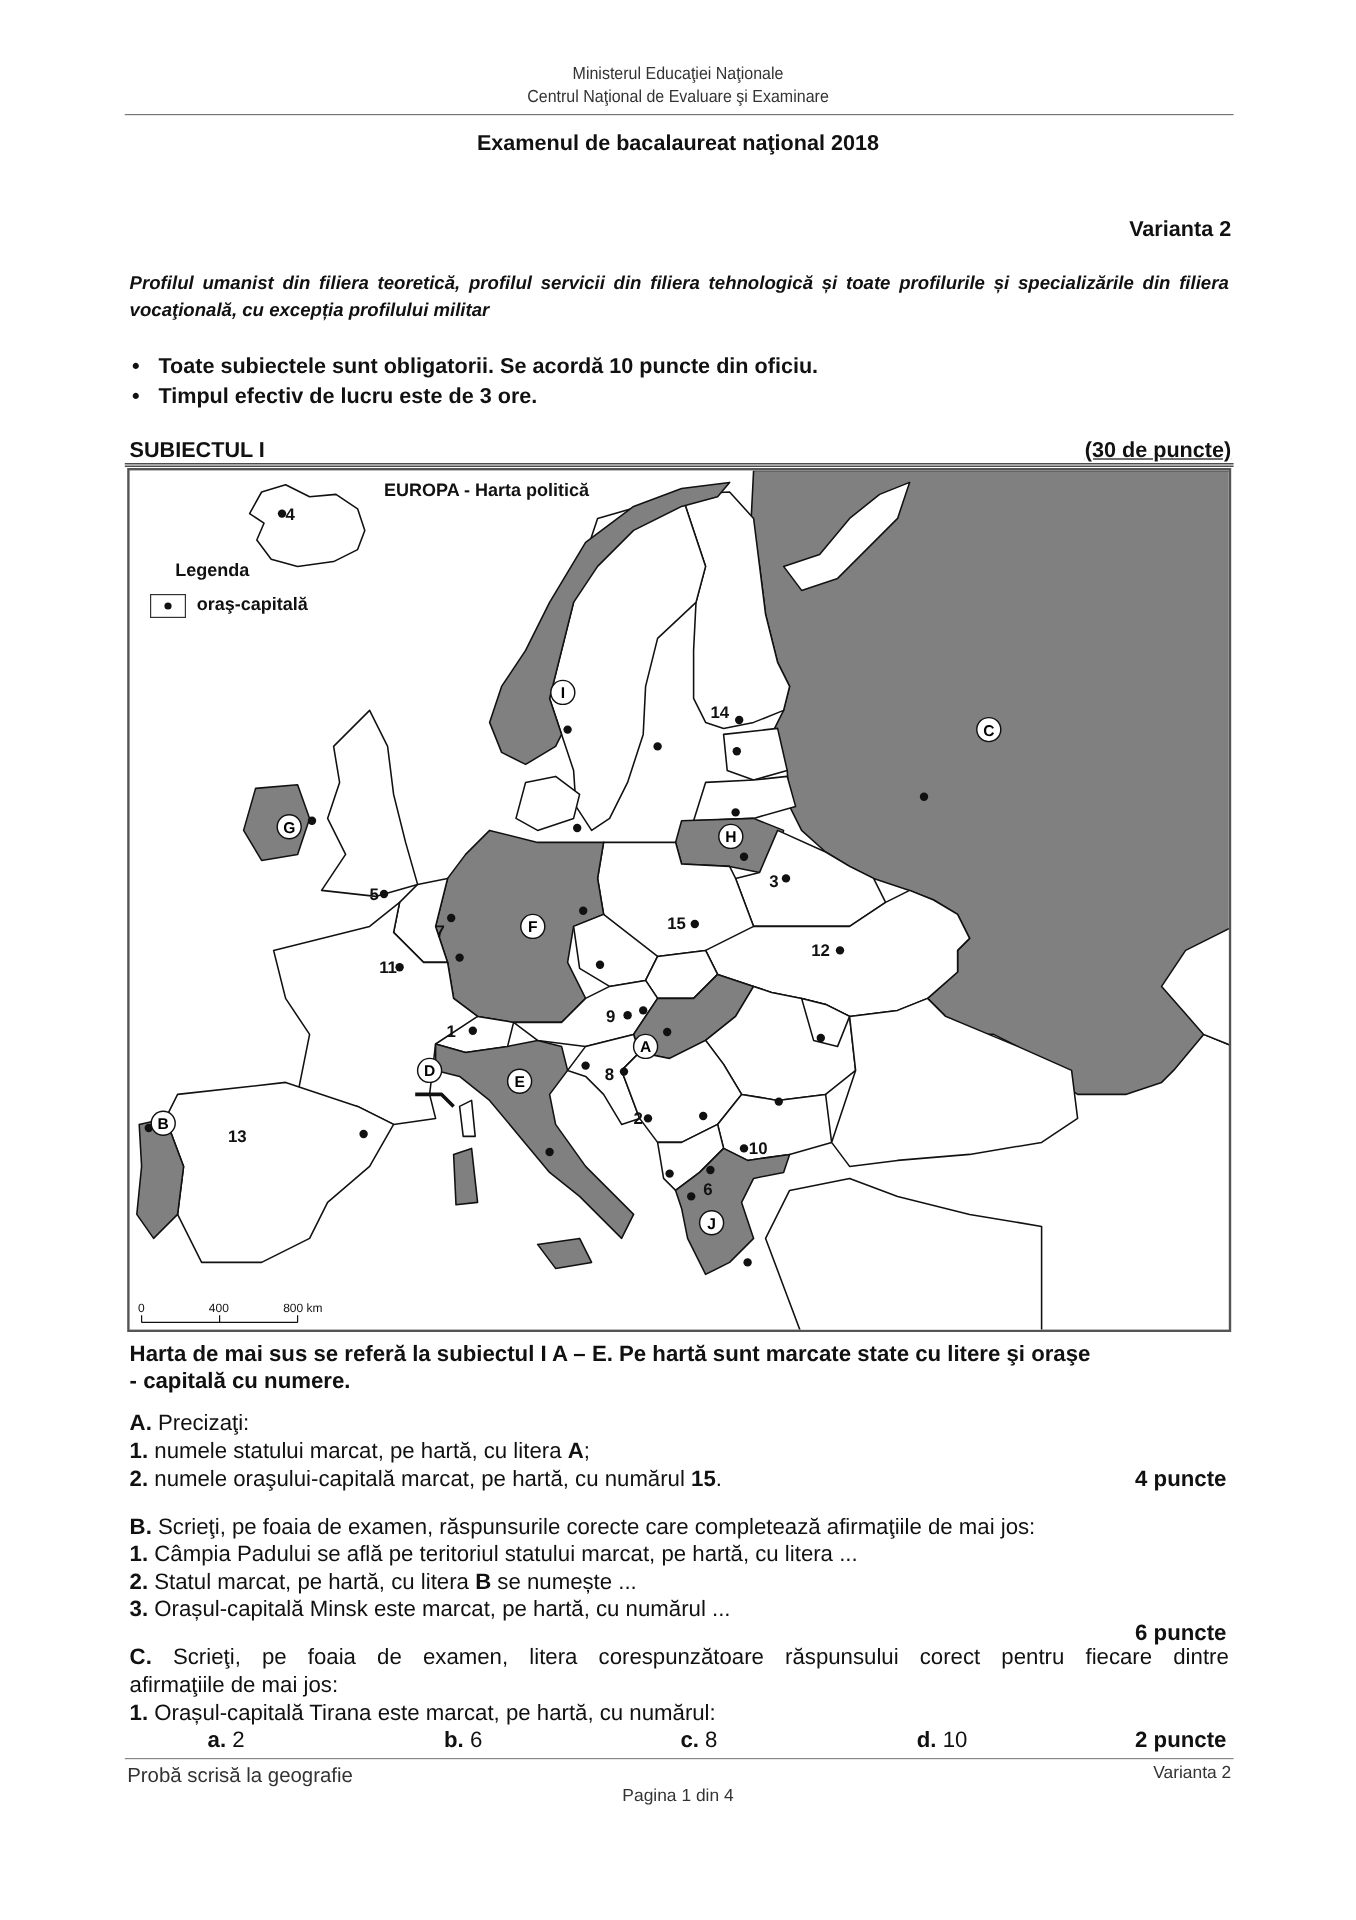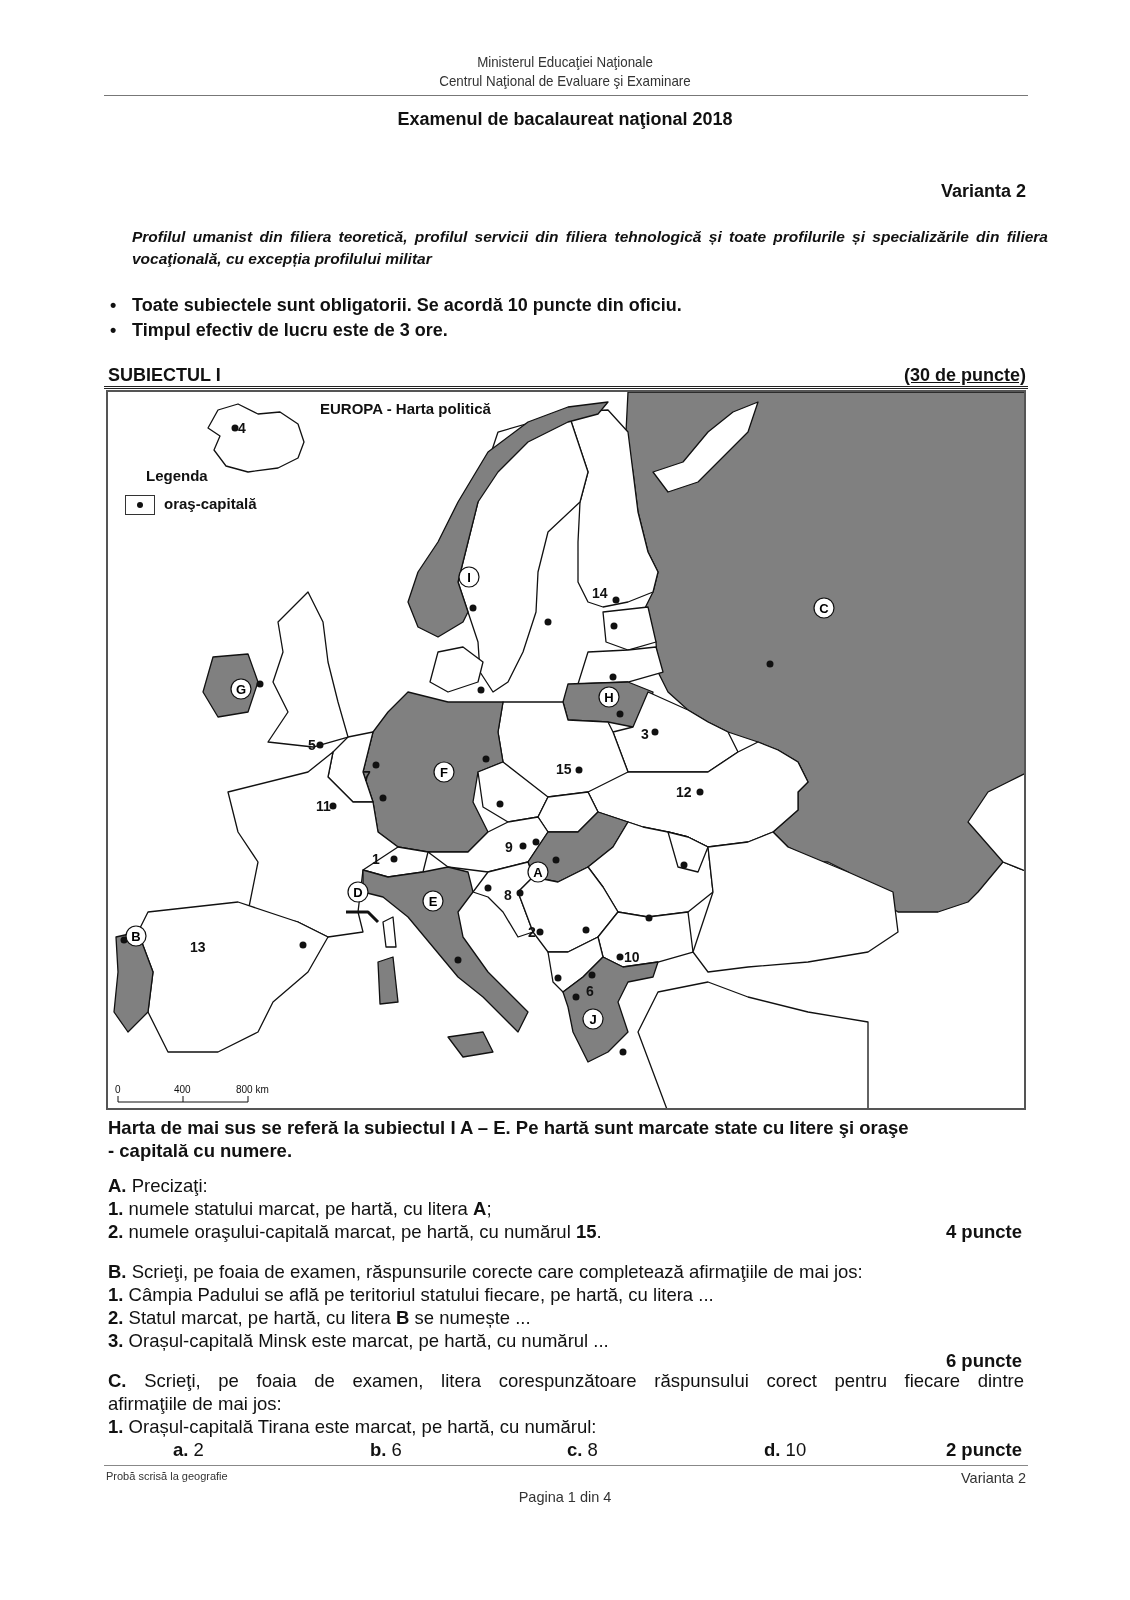--- a/index.html
+++ b/index.html
@@ -11,21 +11,21 @@
   #org2 { top: 73px; }
   .hr { position: absolute; left: 104px; width: 924px; border-top: 1px solid #777; height: 0; }
   #hr-top { top: 95px; }
 
   .title { position: absolute; left: 0; width: 1130px; text-align: center; font-weight: bold; font-size: 18px; }
   #t1 { top: 109px; }
   #t2 { top: 133px; }
   #t3 { top: 157px; }
   #variant { position: absolute; right: 104px; top: 181px; font-weight: bold; font-size: 18px; }
 
-  #profile { position: absolute; left: 108px; top: 226px; width: 916px; font-style: italic; font-weight: bold; font-size: 15.5px; line-height: 22px; text-align: justify; text-align-last: left; margin-left: 24px; }
+  #profile { position: absolute; left: 108px; top: 226px; width: 916px; font-style: italic; font-weight: bold; font-size: 15.5px; line-height: 22px; text-align: justify; text-align-last: left; }
 
   .bullet { position: absolute; left: 110px; font-weight: bold; font-size: 18px; }
   .bullet .dot { display: inline-block; width: 22px; }
   #b1 { top: 295px; }
   #b2 { top: 320px; }
 
   #subj-title { position: absolute; left: 108px; top: 365px; font-weight: bold; font-size: 18px; }
   #subj-points { position: absolute; right: 104px; top: 365px; font-weight: bold; font-size: 18px; text-decoration: underline; }
   #subj-line { position: absolute; left: 104px; top: 386px; width: 924px; border-top: 3px double #222; }
 
@@ -55,21 +55,21 @@
   #c-h2 { top: 1393px; }
   #c-1 { top: 1416px; }
   .opt { position: absolute; top: 1439px; font-size: 18.5px; }
   #opt-a { left: 173px; }
   #opt-b { left: 370px; }
   #opt-c { left: 567px; }
   #opt-d { left: 764px; }
   #c-pts { top: 1439px; }
 
   #hr-foot { top: 1465px; border-top: 1px solid #888; }
-  #foot-left { position: absolute; left: 106px; top: 1470px; font-size: 11px; color: #333; }
+  #foot-left { position: absolute; left: 106px; top: 1470px; font-size: 17px; color: #333; }
   #foot-right { position: absolute; right: 104px; top: 1470px; font-size: 14.5px; color: #333; }
   #foot-page { position: absolute; left: 0; width: 1130px; top: 1489px; text-align: center; font-size: 14.5px; color: #333; }
 
   .lbl-circle { font-family: "Liberation Sans", sans-serif; font-size: 13px; font-weight: bold; }
   .city-num { font-family: "Liberation Sans", sans-serif; font-size: 14px; font-weight: bold; }
 </style>
 </head>
 <body>
 
 <div class="page">
@@ -296,21 +296,21 @@
 
   <div id="intro1" class="p">Harta de mai sus se referă la subiectul I A – E. Pe hartă sunt marcate state cu litere şi oraşe</div>
   <div id="intro2" class="p">- capitală cu numere.</div>
 
   <div id="a-h" class="p"><b>A.</b><span> Precizaţi:</span></div>
   <div id="a-1" class="p"><b>1.</b><span> numele statului marcat, pe hartă, cu litera </span><b>A</b><span>;</span></div>
   <div id="a-2" class="p"><b>2.</b><span> numele oraşului-capitală marcat, pe hartă, cu numărul </span><b>15</b><span>.</span></div>
   <div id="a-pts" class="pts">4 puncte</div>
 
   <div id="b-h" class="p"><b>B.</b><span> Scrieţi, pe foaia de examen, răspunsurile corecte care completează afirmaţiile de mai jos:</span></div>
-  <div id="b-1" class="p"><b>1.</b><span> Câmpia Padului se află pe teritoriul statului fiecare, pe hartă, cu litera ...</span></div>
+  <div id="b-1" class="p"><b>1.</b><span> Câmpia Padului se află pe teritoriul statului marcat, pe hartă, cu litera ...</span></div>
   <div id="b-2" class="p"><b>2.</b><span> Statul marcat, pe hartă, cu litera </span><b>B</b><span> se numește ...</span></div>
   <div id="b-3" class="p"><b>3.</b><span> Orașul-capitală Minsk este marcat, pe hartă, cu numărul ...</span></div>
   <div id="b-pts" class="pts">6 puncte</div>
 
   <div id="c-h1" class="p"><b>C.</b><span> Scrieţi, pe foaia de examen, litera corespunzătoare răspunsului corect pentru fiecare dintre</span></div>
   <div id="c-h2" class="p">afirmaţiile de mai jos:</div>
   <div id="c-1" class="p"><b>1.</b><span> Orașul-capitală Tirana este marcat, pe hartă, cu numărul:</span></div>
   <div id="opt-a" class="opt"><b>a.</b><span> 2</span></div>
   <div id="opt-b" class="opt"><b>b.</b><span> 6</span></div>
   <div id="opt-c" class="opt"><b>c.</b><span> 8</span></div>

